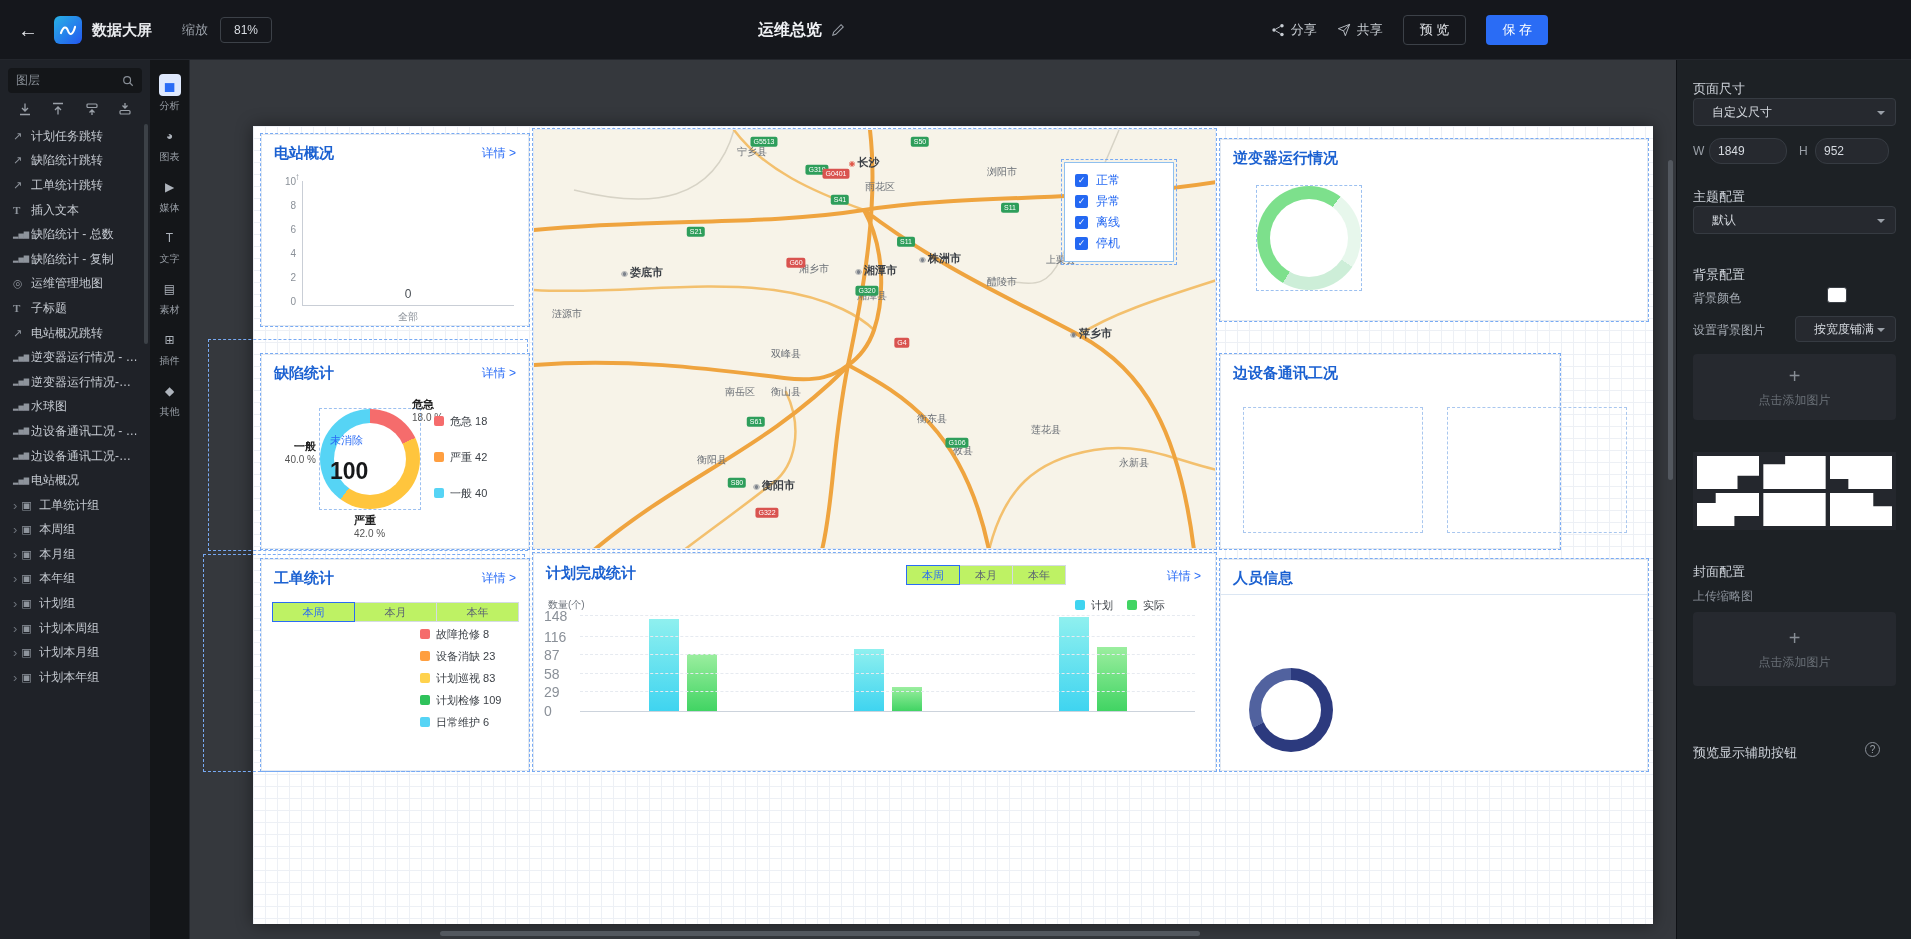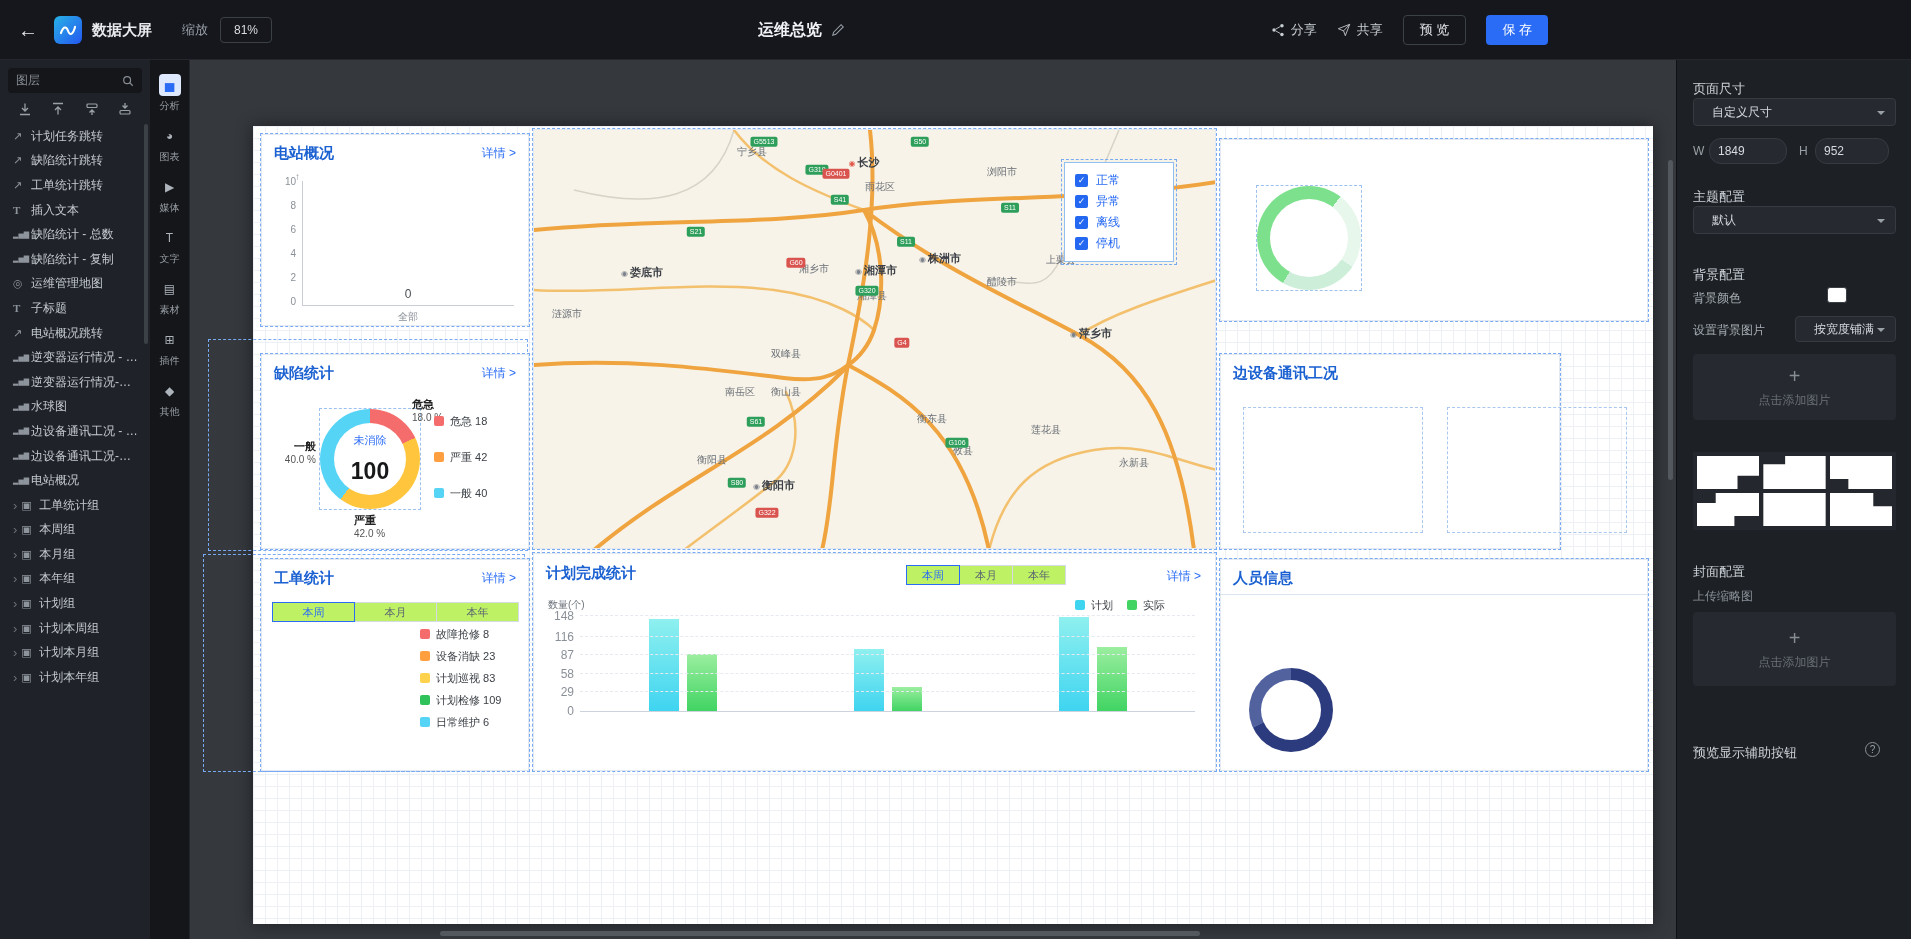--- a/index.html
+++ b/index.html
@@ -99,21 +99,21 @@
     outline:1px dashed #78aaf3;outline-offset:2px;padding:7px 10px}
   .mleg-row{display:flex;align-items:center;height:21px;cursor:pointer}
   .mcheck{width:13px;height:13px;background:#2468f2;border-radius:2px;color:#fff;font-size:9px;line-height:13px;
     text-align:center;margin-right:8px;flex:none}
   .mleg-label{font-size:12px;color:#2468f2}
 
   
   .donut-wrap{position:absolute}
   .donut{position:absolute;inset:0;border-radius:50%}
   .donut::after{content:"";position:absolute;inset:14px;background:#fff;border-radius:50%}
-  .dcenter{position:absolute;inset:10px;display:flex;flex-direction:column;align-items:center;justify-content:center;z-index:2}
+  .dcenter{position:absolute;inset:10px;display:flex;flex-direction:column;align-items:flex-start;justify-content:center;z-index:2}
   .dc-label{font-size:11px;color:#2a6cf5}
   .dc-value{font-size:23px;font-weight:bold;color:#17181a;margin-top:10px}
   .sq{width:10px;height:10px;border-radius:2px;display:inline-block;margin-right:6px;flex:none}
   .leg-row{display:flex;align-items:center;height:20px}
   .leg-text{font-size:11px;color:#3a3f45;white-space:nowrap}
 
   
   .p-defect{left:8px;top:228px;width:268px;height:195px}
   .defect-wrap{left:58px;top:54px;width:100px;height:100px;outline:1px dashed #9cc0f0}
   .pie-lbl{position:absolute;font-size:10px;color:#555;line-height:1.3}
@@ -141,21 +141,21 @@
   
   .p-plan{left:280px;top:427px;width:683px;height:218px}
   .p-plan .ptitle{position:absolute;left:12px;top:10px}
   .plan-tabs{position:absolute;left:372px;top:11px}
   .plan-tabs .tab{width:54px}
   .p-plan .pdetail{position:absolute;right:14px;top:14px}
   .plan-legend{position:absolute;right:50px;top:42px}
   .leg-h{display:inline-flex;align-items:center;margin-left:14px;font-size:11px;color:#4a4f55}
   .ylab{position:absolute;left:14px;top:44px;font-size:10px;color:#6d737b}
   .plan-area{position:absolute;left:46px;right:20px;top:63px;height:95px;border-bottom:1px solid #ccd3dc}
-  .ptick{position:absolute;left:-36px;width:30px;text-align:right;font-size:12px;color:#8a9098;transform:translateY(50%)}
+  .ptick{position:absolute;left:-36px;width:30px;font-size:14px;color:#8a9098;transform:translateY(50%)}
   .pgrid{position:absolute;left:0;right:0;border-top:1px dashed #e6eaf0}
   .plan-bars{position:absolute;inset:0;display:flex;align-items:flex-end}
   .bar-group{flex:1;display:flex;justify-content:center;align-items:flex-end;gap:8px}
   .bar{width:30px;cursor:pointer}
   .plan-cats{position:absolute;left:46px;right:20px;top:164px;display:flex}
   .pcat{flex:1;text-align:center;font-size:11px;color:#5b6472}
 
   
   .p-inverter{left:967px;top:13px;width:428px;height:182px}
   .inv-wrap{left:36px;top:46px;width:104px;height:104px;outline:1px dashed #9cc0f0}
@@ -633,20 +633,23 @@
             <span class="ptick" style="bottom: 55.8446px;">87</span>
             <span class="pgrid" style="bottom: 55.8446px;"></span>
             <span class="ptick" style="bottom: 74.4595px;">116</span>
             <span class="pgrid" style="bottom: 74.4595px;"></span>
             <span class="ptick" style="bottom: 95px;">148</span>
             <span class="pgrid" style="bottom: 95px;"></span>
           </div>
       </section>
 
       <section class="panel p-inverter">
+        <div class="phead">
+          <span class="ptitle">逆变器运行情况</span>
+        </div>
         <div class="donut-wrap inv-wrap">
           <div class="inv-donut"></div>
         </div>
       </section>
 
       <section class="panel p-edge">
         <div class="phead">
           <span class="ptitle">边设备通讯工况</span>
         </div>
         <div class="edge-b1"></div>

